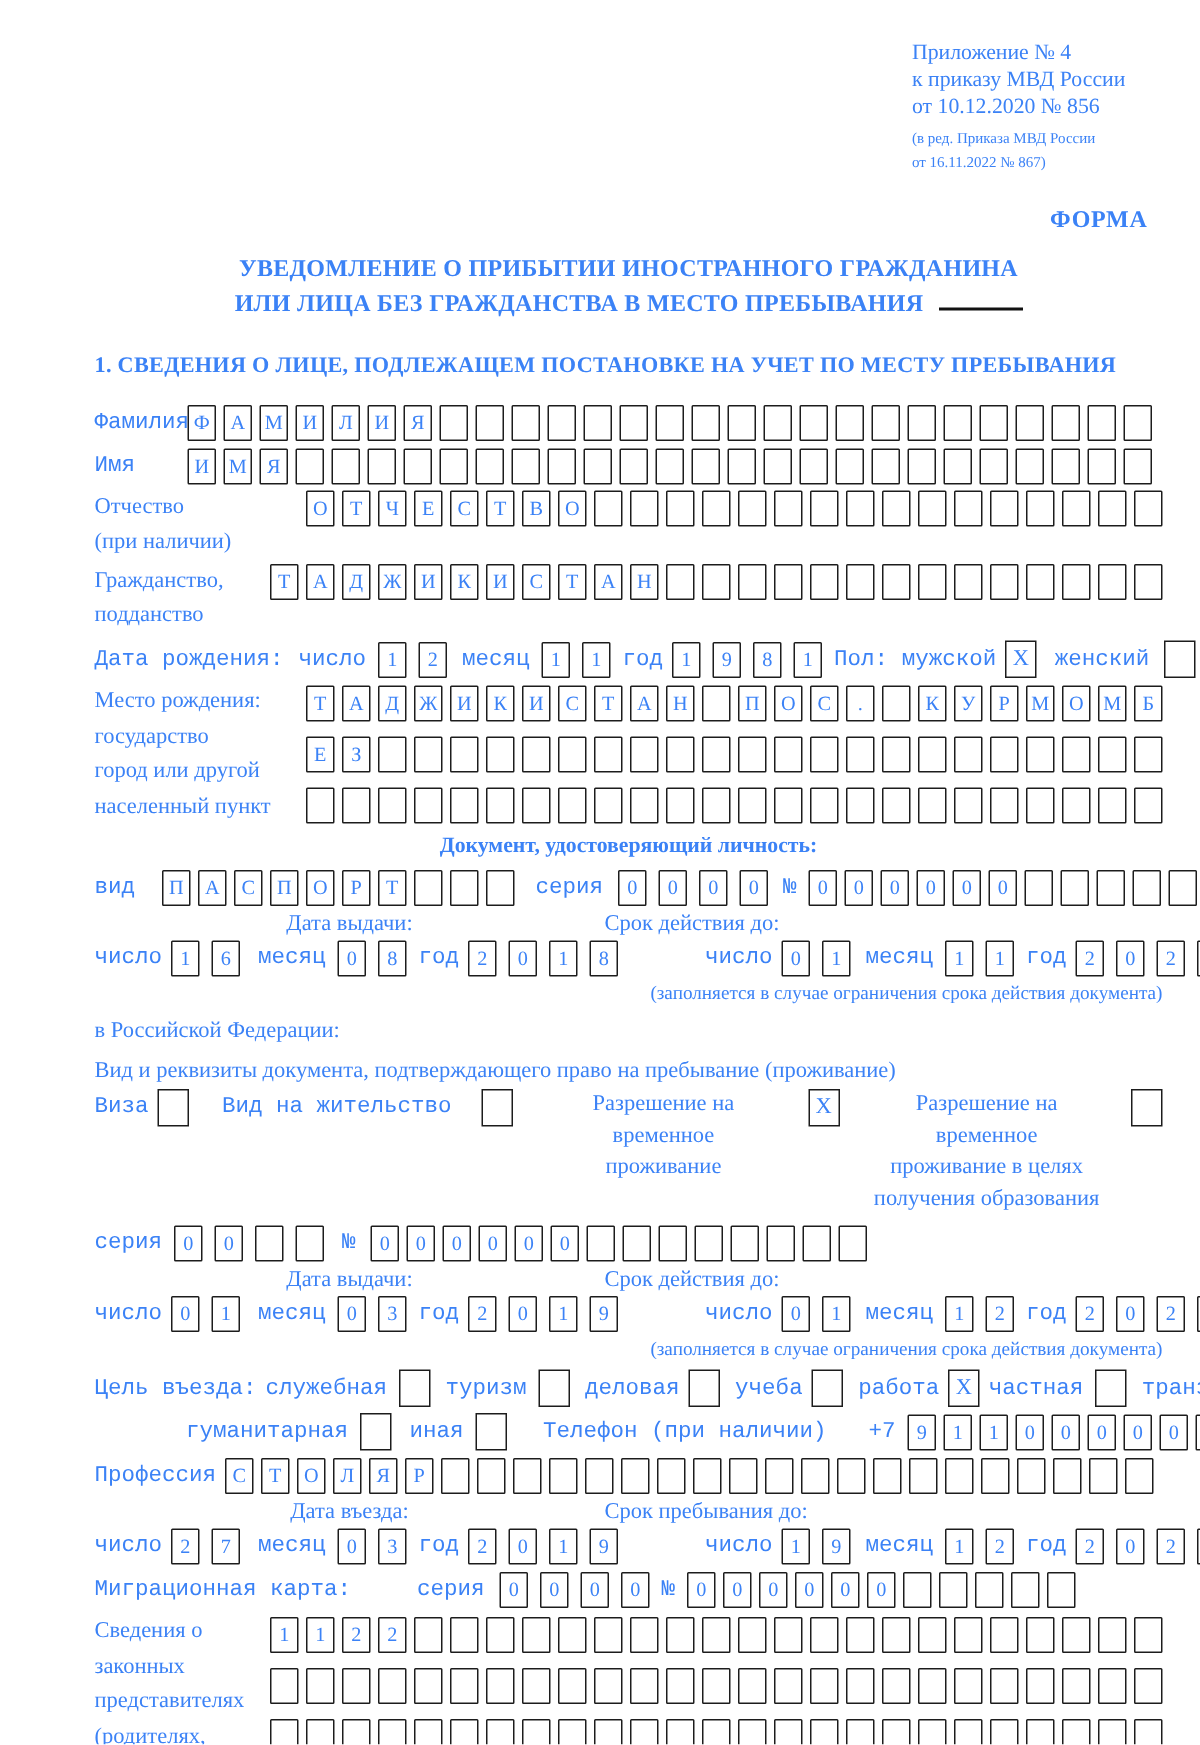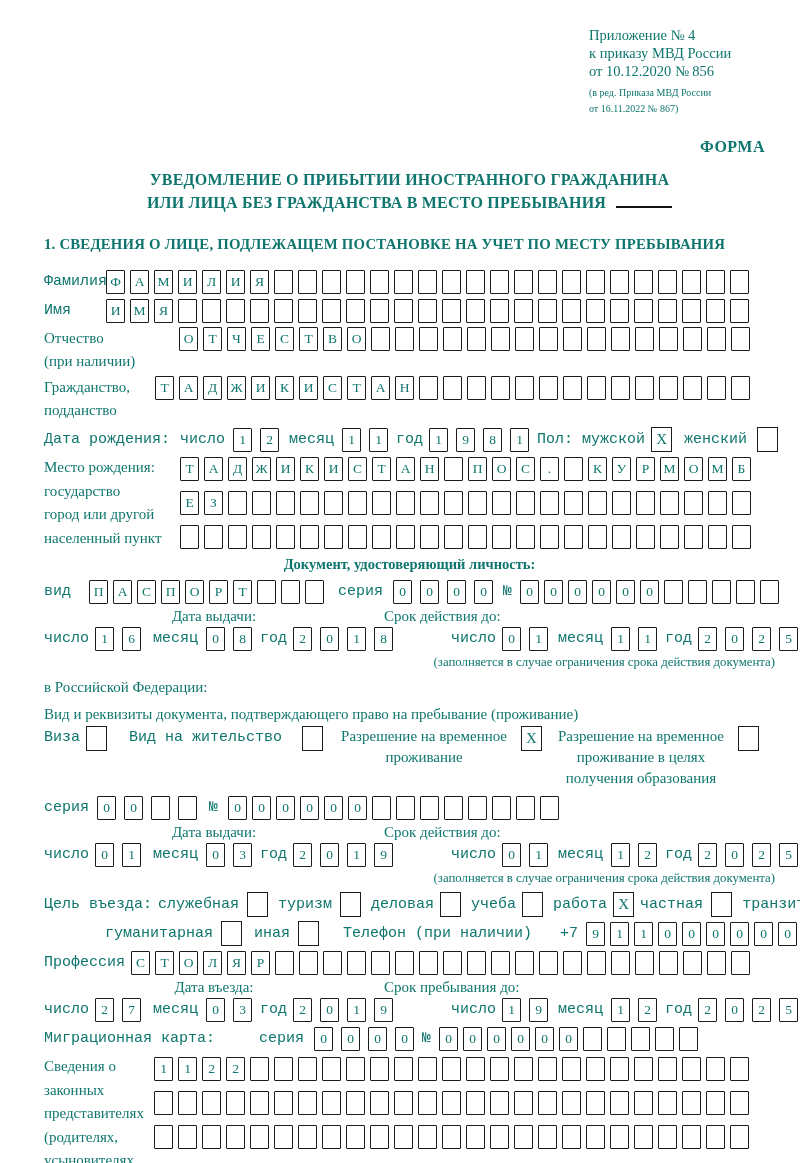--- a/index.html
+++ b/index.html
@@ -1,28 +1,28 @@
 <!DOCTYPE html>
 <html><head>
 <meta charset="utf-8">
 <style>
   html,body{margin:0;padding:0;background:#ffffff;}
   .page{
     width:800px;height:1163px;box-sizing:border-box;
-    padding:26px 25px 10px 44px;overflow:hidden;position:relative;
-    font-family:"Liberation Serif","DejaVu Serif",serif;color:#0f766e;background:#ffffff;
+    padding:26px 25px 10px 63px;overflow:hidden;position:relative;
+    font-family:"Liberation Serif","DejaVu Serif",serif;color:#3b82f6;background:#ffffff;
   }
   .appendix{margin-left:545px;font-size:14.5px;line-height:18px;white-space:nowrap;}
   .appendix-small{margin-left:545px;font-size:10px;line-height:15.5px;margin-top:5px;white-space:nowrap;}
   .forma{margin-top:22px;text-align:right;padding-right:10px;font-weight:bold;font-size:16px;letter-spacing:.5px;}
   .title{margin-top:12px;text-align:center;font-weight:bold;font-size:16px;line-height:23px;letter-spacing:.2px;}
   .blank-line{display:inline-block;width:56px;height:13px;border-bottom:2px solid #111;margin-left:10px;}
   .section-head{margin-top:22px;margin-bottom:16px;font-weight:bold;font-size:14.8px;letter-spacing:.2px;}
   .frow{display:flex;align-items:center;margin-bottom:4px;min-height:25px;}
-  .frow.top{align-items:flex-start;}
+  .frow.top{align-items:flex-start;justify-content:space-between;}
   .lbl{font-size:15px;flex-shrink:0;font-family:Liberation Mono, monospace;}
   .lbl-col{display:flex;flex-direction:column;font-size:15px;line-height:22.5px;flex-shrink:0;}
   .cells{display:flex;gap:5px;flex-shrink:0;}
   .cells.dg{gap:8px;}
   .cell{
     box-sizing:border-box;width:19px;height:24px;border:1.7px solid #1c1c1c;border-radius:1px;
     display:inline-flex;align-items:center;justify-content:center;
     font-size:13.5px;font-family:"Liberation Serif","DejaVu Serif",serif;background:#fff;flex-shrink:0;
   }
   .cbox{

